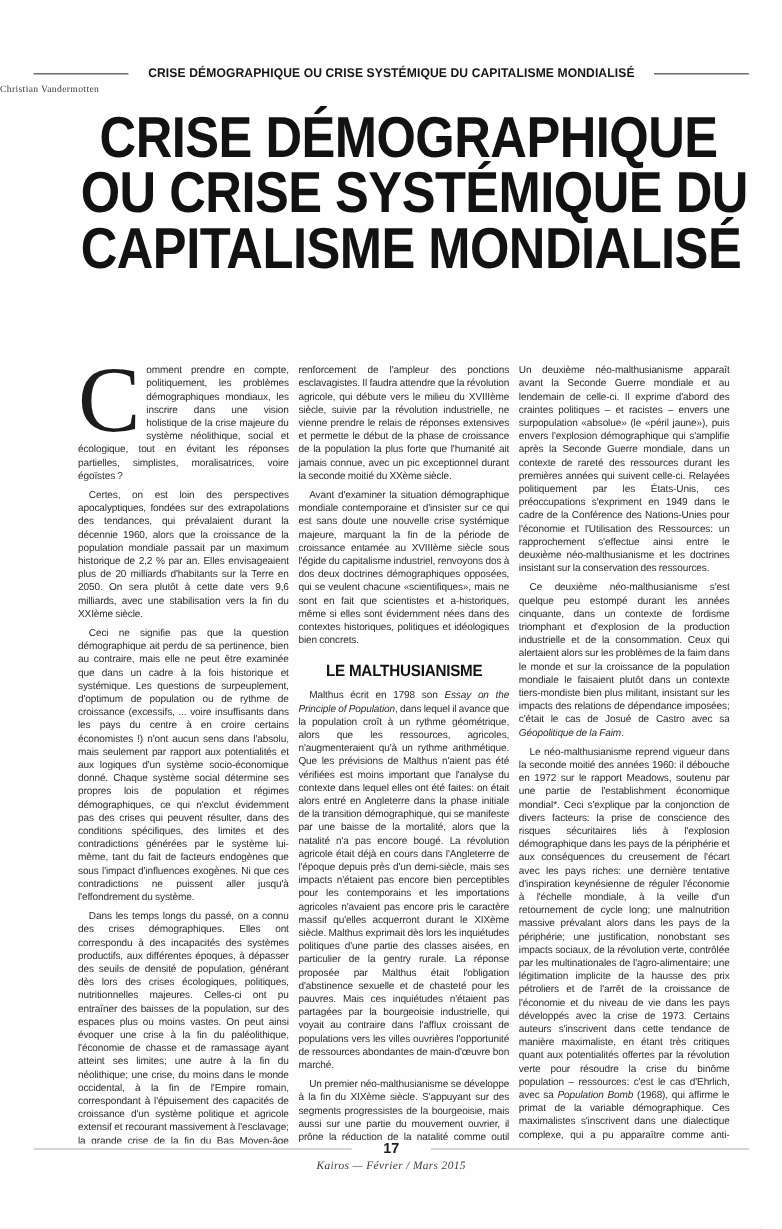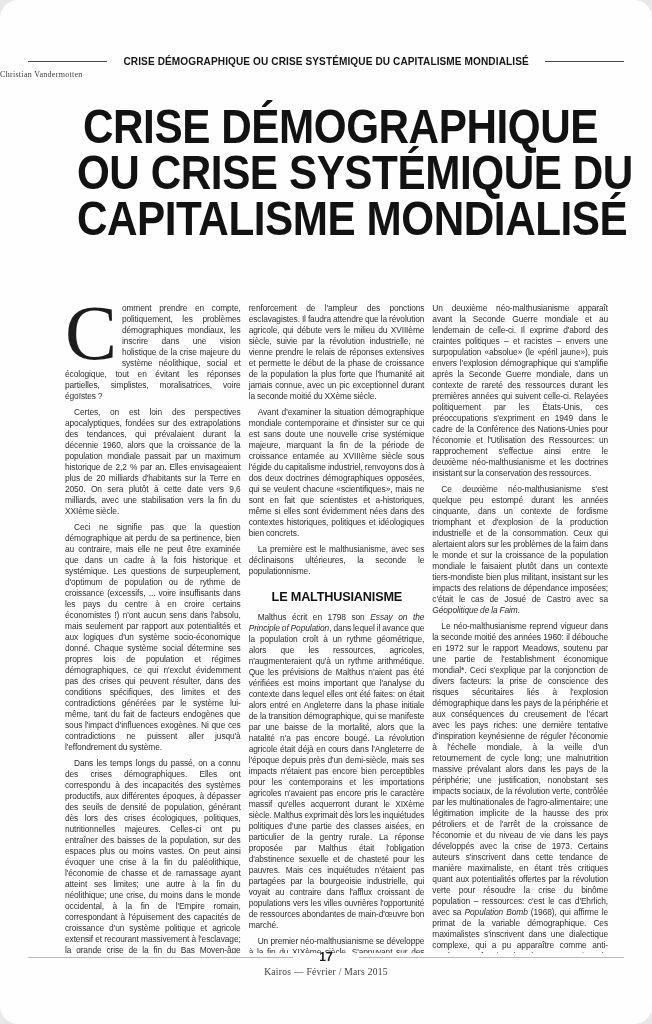--- a/index.html
+++ b/index.html
@@ -4,42 +4,41 @@
 <style>
   html,body{margin:0;padding:0;background:#e8e8e8;}
   .page{
     position:relative;
     width:652px;height:1024px;
     margin:0 auto;
     background:#fefefe;
     color:#2d2d2d;
     font-family:"Liberation Sans",sans-serif;
     overflow:hidden;
-    border-radius:18px;
   }
   
   .running-head{
     position:absolute;top:55px;left:28px;right:28px;
     display:flex;align-items:center;gap:8px;
   }
   .running-head .rule{flex:1;height:1px;background:#4a4a4a;}
   .rh-text{
     font-size:10.5px;font-weight:bold;color:#161616;
     letter-spacing:0.1px;white-space:nowrap;
     transform:scaleX(0.96);transform-origin:center;
   }
   .author{
     position:absolute;top:70px;left:0;right:0;
     text-align:left;
     font-family:"Liberation Serif",serif;
     font-size:8px;color:#3a3a3a;letter-spacing:0.3px;
   }
   
   .main-title{
-    position:absolute;top:92px;left:0;right:0;margin:12px;
+    position:absolute;top:92px;left:0;right:0;margin:1px;
     text-align:center;
     font-size:48px;line-height:46px;font-weight:bold;color:#121212;
     letter-spacing:-0.5px;
     padding-left:29px;
   }
   .main-title .tl{display:block;transform:scaleX(0.88);transform-origin:center;white-space:nowrap;}
   
   .columns{
     position:absolute;top:303px;left:65px;right:44px;height:650px;
     display:flex;gap:8px;overflow:hidden;
@@ -71,21 +70,21 @@
     letter-spacing:-0.2px;
     transform:scaleX(0.94);transform-origin:center;
   }
   
   .footer{position:absolute;left:28px;right:28px;top:950px;}
   .pn-row{display:flex;align-items:center;gap:26px;}
   .pn-row .frule{flex:1;height:1px;background:#b9b9b9;}
   .pn{font-size:12px;font-weight:bold;color:#1d1d1d;font-family:"Liberation Sans",sans-serif;}
   .journal{
     margin-top:3px;text-align:center;
-    font-family:"Liberation Serif",serif;
+    font-family:"Liberation Serif",serif;font-style:italic;
     font-size:9.5px;color:#3b3b3b;letter-spacing:0.3px;
   }
 </style>
 </head>
 <body>
 
 <div class="page">
 
   <div class="running-head">
     <span class="rule"></span>
@@ -104,21 +103,20 @@
   <div class="columns">
     <div class="col">
         <p class="para first"><span class="dropcap">C</span><span>omment prendre en compte, politiquement, les problèmes démographiques mondiaux, les inscrire dans une vision holistique de la crise majeure du système néolithique, social et écologique, tout en évitant les réponses partielles, simplistes, moralisatrices, voire égoïstes ?</span></p>
         <p class="para"><span>Certes, on est loin des perspectives apocalyptiques, fondées sur des extrapolations des tendances, qui prévalaient durant la décennie 1960, alors que la croissance de la population mondiale passait par un maximum historique de 2,2 % par an. Elles envisageaient plus de 20 milliards d'habitants sur la Terre en 2050. On sera plutôt à cette date vers 9,6 milliards, avec une stabilisation vers la fin du XXIème siècle.</span></p>
         <p class="para"><span>Ceci ne signifie pas que la question démographique ait perdu de sa pertinence, bien au contraire, mais elle ne peut être examinée que dans un cadre à la fois historique et systémique. Les questions de surpeuplement, d'optimum de population ou de rythme de croissance (excessifs, ... voire insuffisants dans les pays du centre à en croire certains économistes !) n'ont aucun sens dans l'absolu, mais seulement par rapport aux potentialités et aux logiques d'un système socio-économique donné. Chaque système social détermine ses propres lois de population et régimes démographiques, ce qui n'exclut évidemment pas des crises qui peuvent résulter, dans des conditions spécifiques, des limites et des contradictions générées par le système lui-même, tant du fait de facteurs endogènes que sous l'impact d'influences exogènes. Ni que ces contradictions ne puissent aller jusqu'à l'effondrement du système.</span></p>
         <p class="para"><span>Dans les temps longs du passé, on a connu des crises démographiques. Elles ont correspondu à des incapacités des systèmes productifs, aux différentes époques, à dépasser des seuils de densité de population, générant dès lors des crises écologiques, politiques, nutritionnelles majeures. Celles-ci ont pu entraîner des baisses de la population, sur des espaces plus ou moins vastes. On peut ainsi évoquer une crise à la fin du paléolithique, l'économie de chasse et de ramassage ayant atteint ses limites; une autre à la fin du néolithique; une crise, du moins dans le monde occidental, à la fin de l'Empire romain, correspondant à l'épuisement des capacités de croissance d'un système politique et agricole extensif et recourant massivement à l'esclavage; la grande crise de la fin du Bas Moyen-âge européen, suite à une extension maximale des défrichements, conduisant à une exacerbation des conflits féodaux sur fond d'érosion accrue, aggravée par les effets d'un petit âge glaciaire. La sortie de la crise systémique médiévale européenne se fera à travers le renforcement des pouvoirs royaux centraux. Ils permettront le développement du système colonial, apportant de nouvelles plantes et ressources, mais entraînant à son tour une crise démographique majeure en Amérique, confrontée à la colonisation européenne, et en Afrique, avec un</span></p>
       </div>
     <div class="col">
         <p class="para first"><span>renforcement de l'ampleur des ponctions esclavagistes. Il faudra attendre que la révolution agricole, qui débute vers le milieu du XVIIIème siècle, suivie par la révolution industrielle, ne vienne prendre le relais de réponses extensives et permette le début de la phase de croissance de la population la plus forte que l'humanité ait jamais connue, avec un pic exceptionnel durant la seconde moitié du XXème siècle.</span></p>
         <p class="para"><span>Avant d'examiner la situation démographique mondiale contemporaine et d'insister sur ce qui est sans doute une nouvelle crise systémique majeure, marquant la fin de la période de croissance entamée au XVIIIème siècle sous l'égide du capitalisme industriel, renvoyons dos à dos deux doctrines démographiques opposées, qui se veulent chacune «scientifiques», mais ne sont en fait que scientistes et a-historiques, même si elles sont évidemment nées dans des contextes historiques, politiques et idéologiques bien concrets.</span></p>
-        <p class="para"><span>La première est le malthusianisme, avec ses déclinaisons ultérieures, la seconde le populationnisme.</span></p>
         <h2 class="col-heading">LE MALTHUSIANISME</h2>
         <p class="para"><span>Malthus écrit en 1798 son </span><span class="it">Essay on the Principle of Population</span><span>, dans lequel il avance que la population croît à un rythme géométrique, alors que les ressources, agricoles, n'augmenteraient qu'à un rythme arithmétique. Que les prévisions de Malthus n'aient pas été vérifiées est moins important que l'analyse du contexte dans lequel elles ont été faites: on était alors entré en Angleterre dans la phase initiale de la transition démographique, qui se manifeste par une baisse de la mortalité, alors que la natalité n'a pas encore bougé. La révolution agricole était déjà en cours dans l'Angleterre de l'époque depuis près d'un demi-siècle, mais ses impacts n'étaient pas encore bien perceptibles pour les contemporains et les importations agricoles n'avaient pas encore pris le caractère massif qu'elles acquerront durant le XIXème siècle. Malthus exprimait dès lors les inquiétudes politiques d'une partie des classes aisées, en particulier de la gentry rurale. La réponse proposée par Malthus était l'obligation d'abstinence sexuelle et de chasteté pour les pauvres. Mais ces inquiétudes n'étaient pas partagées par la bourgeoisie industrielle, qui voyait au contraire dans l'afflux croissant de populations vers les villes ouvrières l'opportunité de ressources abondantes de main-d'œuvre bon marché.</span></p>
         <p class="para"><span>Un premier néo-malthusianisme se développe à la fin du XIXème siècle. S'appuyant sur des segments progressistes de la bourgeoisie, mais aussi sur une partie du mouvement ouvrier, il prône la réduction de la natalité comme outil d'amélioration de la condition ouvrière, voire, pour les plus radicaux, la «grève des ventres» en tant que moyen de pression sur le patronat.</span></p>
       </div>
     <div class="col">
         <p class="para first"><span>Un deuxième néo-malthusianisme apparaît avant la Seconde Guerre mondiale et au lendemain de celle-ci. Il exprime d'abord des craintes politiques – et racistes – envers une surpopulation «absolue» (le «péril jaune»), puis envers l'explosion démographique qui s'amplifie après la Seconde Guerre mondiale, dans un contexte de rareté des ressources durant les premières années qui suivent celle-ci. Relayées politiquement par les États-Unis, ces préoccupations s'expriment en 1949 dans le cadre de la Conférence des Nations-Unies pour l'économie et l'Utilisation des Ressources: un rapprochement s'effectue ainsi entre le deuxième néo-malthusianisme et les doctrines insistant sur la conservation des ressources.</span></p>
         <p class="para"><span>Ce deuxième néo-malthusianisme s'est quelque peu estompé durant les années cinquante, dans un contexte de fordisme triomphant et d'explosion de la production industrielle et de la consommation. Ceux qui alertaient alors sur les problèmes de la faim dans le monde et sur la croissance de la population mondiale le faisaient plutôt dans un contexte tiers-mondiste bien plus militant, insistant sur les impacts des relations de dépendance imposées; c'était le cas de Josué de Castro avec sa </span><span class="it">Géopolitique de la Faim</span><span>.</span></p>
         <p class="para"><span>Le néo-malthusianisme reprend vigueur dans la seconde moitié des années 1960: il débouche en 1972 sur le rapport Meadows, soutenu par une partie de l'establishment économique mondial*. Ceci s'explique par la conjonction de divers facteurs: la prise de conscience des risques sécuritaires liés à l'explosion démographique dans les pays de la périphérie et aux conséquences du creusement de l'écart avec les pays riches: une dernière tentative d'inspiration keynésienne de réguler l'économie à l'échelle mondiale, à la veille d'un retournement de cycle long; une malnutrition massive prévalant alors dans les pays de la périphérie; une justification, nonobstant ses impacts sociaux, de la révolution verte, contrôlée par les multinationales de l'agro-alimentaire; une légitimation implicite de la hausse des prix pétroliers et de l'arrêt de la croissance de l'économie et du niveau de vie dans les pays développés avec la crise de 1973. Certains auteurs s'inscrivent dans cette tendance de manière maximaliste, en étant très critiques quant aux potentialités offertes par la révolution verte pour résoudre la crise du binôme population – ressources: c'est le cas d'Ehrlich, avec sa </span><span class="it">Population Bomb</span><span> (1968), qui affirme le primat de la variable démographique. Ces maximalistes s'inscrivent dans une dialectique complexe, qui a pu apparaître comme anti-système aux fractions les plus conservatrices de l'establishment, mais en même temps visait à préserver le système au prix d'un arrêt imposé de la croissance de la population, de comportements plus écologiques et d'un partage plus équitable des ressources. Le primat de la contrainte démographique fut relayé politiquement par les États-Unis lors de la première Conférence des Nations-Unies sur la Population à Bucarest en 1974: ils prétendent y imposer une réduction, pourtant modeste, de la</span></p>
       </div>
   </div>

